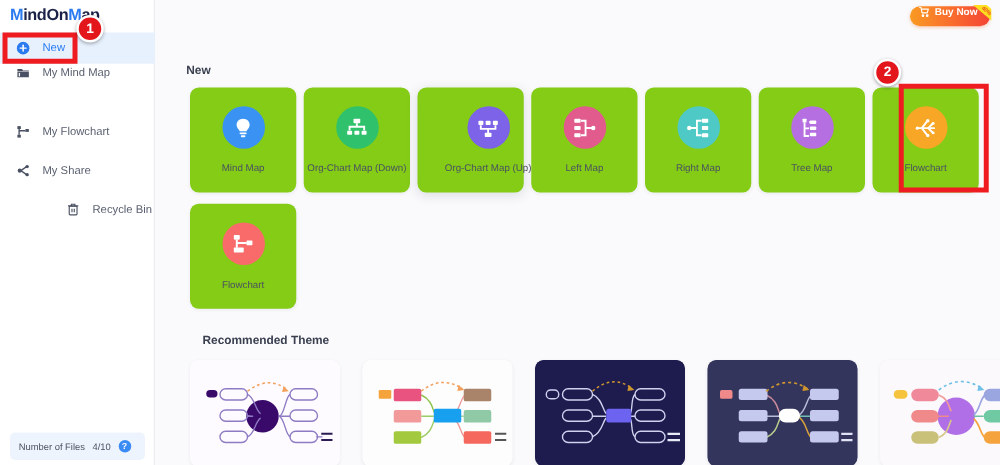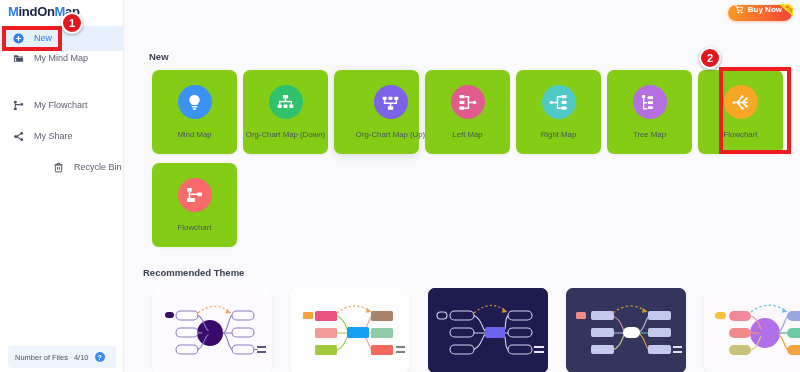--- a/index.html
+++ b/index.html
@@ -109,21 +109,21 @@
     font-size: 4.5px; font-style: normal; font-weight: bold;
     padding: 1px 8px;
     letter-spacing: -0.2px;
   }
 
   .sect-title {
     position: absolute;
     font-size: 9.5px; font-weight: bold; color: #3a4050;
   }
   #title-new   { left: 25px; top: 51px; }
-  #title-theme { left: 19px; top: 267px; text-align: right; }
+  #title-theme { left: 38px; top: 267px; text-align: right; }
 
   
   .tcard {
     position: absolute;
     width: 85px; height: 84px;
     background: #84cc16;
     border-radius: 7px;
     box-shadow: 0 1px 3px rgba(50,60,90,.07);
     display: flex; flex-direction: column;
     align-items: center; justify-content: center;

